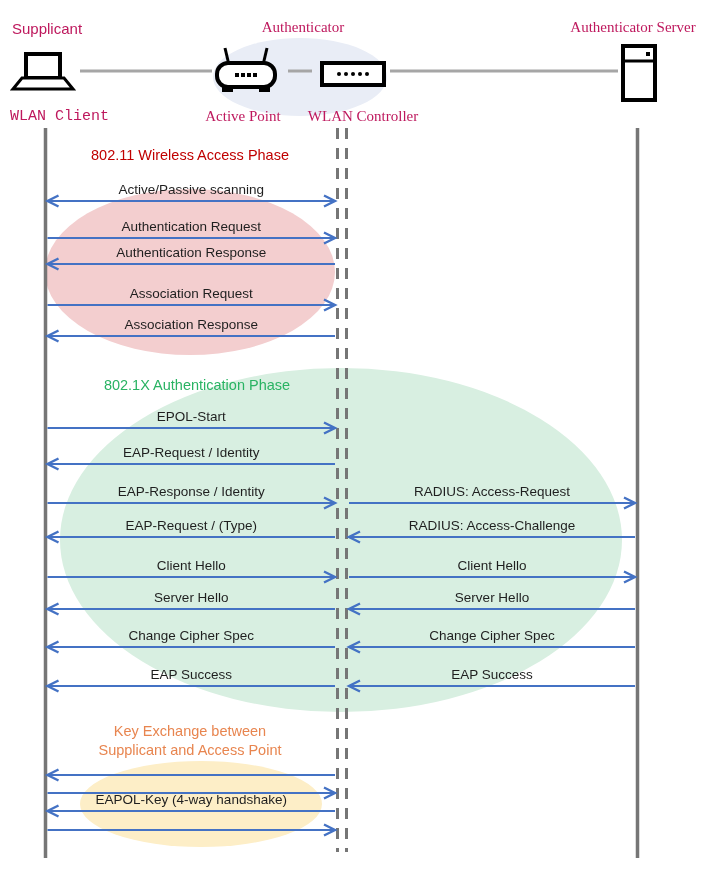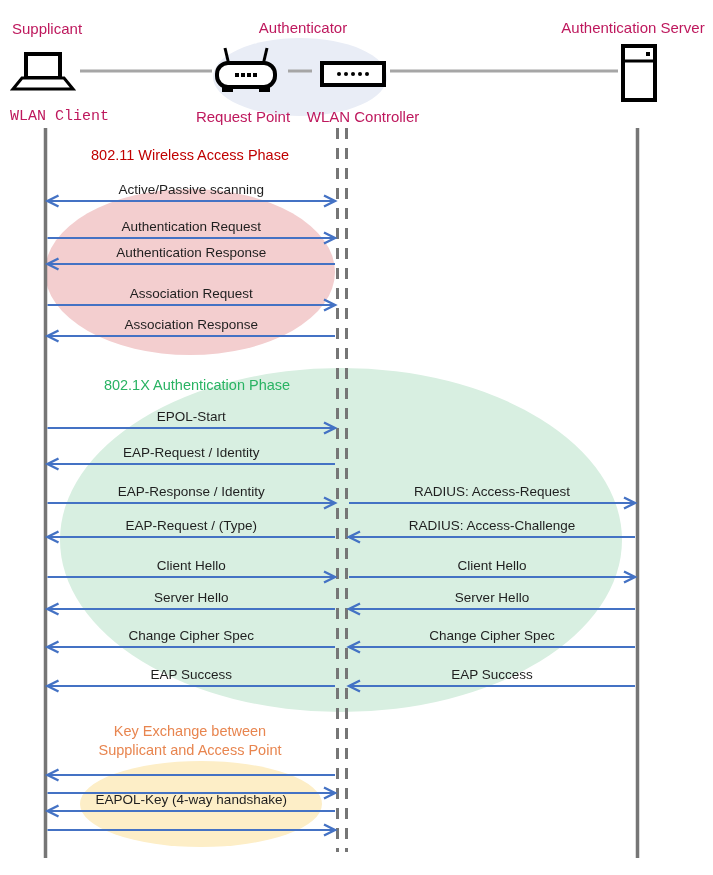--- a/index.html
+++ b/index.html
@@ -4,21 +4,21 @@
 <style>
   html,body { margin:0; padding:0; background:#fff; }
   .stage {
     position:relative; width:713px; height:875px; background:#ffffff;
     font-family:"Liberation Sans", sans-serif; overflow:hidden;
   }
   #diagram-svg { position:absolute; left:0; top:0; z-index:0; }
   .hdr-label {
     position:absolute; z-index:2; font-size:15px; color:#be185d; white-space:nowrap;
   }
-  .hdr-label.center { transform:translateX(-50%); }
+  .hdr-label.center { transform:translateX(-50%);font-family:Liberation Serif, serif; }
   .dev-icon { position:absolute; z-index:2; }
   .dev-icon svg { display:block; }
 </style>
 </head>
 <body>
 
 <div class="stage">
 
   <svg id="diagram-svg" width="713" height="875" viewBox="0 0 713 875">
       <ellipse cx="190" cy="272" rx="145" ry="83" fill="#F3CECF"></ellipse>
@@ -100,21 +100,21 @@
       <polyline points="324,787.5 335,793 324,798.5" fill="none" stroke="#4472C4" stroke-width="2.4"></polyline>
       <line x1="47.5" y1="811" x2="335" y2="811" stroke="#4472C4" stroke-width="2"></line>
       <polyline points="58.5,805.5 47.5,811 58.5,816.5" fill="none" stroke="#4472C4" stroke-width="2.4"></polyline>
       <text x="191.25" y="804" fill="#1F1F1F" font-size="13.5px" text-anchor="middle" font-family="&quot;Liberation Sans&quot;, sans-serif">EAPOL-Key (4-way handshake)</text>
       <line x1="47.5" y1="830" x2="335" y2="830" stroke="#4472C4" stroke-width="2"></line>
       <polyline points="324,824.5 335,830 324,835.5" fill="none" stroke="#4472C4" stroke-width="2.4"></polyline>
     </svg>
 
   <span class="hdr-label" style="left:12px; top:20px;">Supplicant</span>
   <span class="hdr-label center" style="left:303px; top:19px;">Authenticator</span>
-  <span class="hdr-label center" style="left:633px; top:19px;">Authentication Server</span>
+  <span class="hdr-label center" style="left:633px; top:19px;">Authenticator Server</span>
 
   <div class="dev-icon" style="left:10px; top:52px;">
     <svg width="66" height="40" viewBox="0 0 66 40">
       <rect x="16" y="2" width="34" height="24" fill="#fff" stroke="#000" stroke-width="4"></rect>
       <polygon points="12,26 54,26 63,37 3,37" fill="#fff" stroke="#000" stroke-width="3"></polygon>
     </svg>
   </div>
   <div class="dev-icon" style="left:214px; top:46px;">
     <svg width="64" height="50" viewBox="0 0 64 50">
       <line x1="15" y1="19" x2="11" y2="2" stroke="#000" stroke-width="3"></line>
@@ -140,15 +140,15 @@
   </div>
   <div class="dev-icon" style="left:621px; top:44px;">
     <svg width="36" height="58" viewBox="0 0 36 58">
       <rect x="2" y="2" width="32" height="54" fill="#fff" stroke="#000" stroke-width="4"></rect>
       <line x1="3" y1="17" x2="33" y2="17" stroke="#000" stroke-width="3"></line>
       <rect x="25" y="8" width="4" height="4" fill="#000"></rect>
     </svg>
   </div>
 
   <span class="hdr-label" style="left:10px; top:108px;font-family:Liberation Mono, monospace;">WLAN Client</span>
-  <span class="hdr-label center" style="left:243px; top:108px;">Request Point</span>
+  <span class="hdr-label center" style="left:243px; top:108px;">Active Point</span>
   <span class="hdr-label center" style="left:363px; top:108px;">WLAN Controller</span>
 </div>
 
 </body></html>

